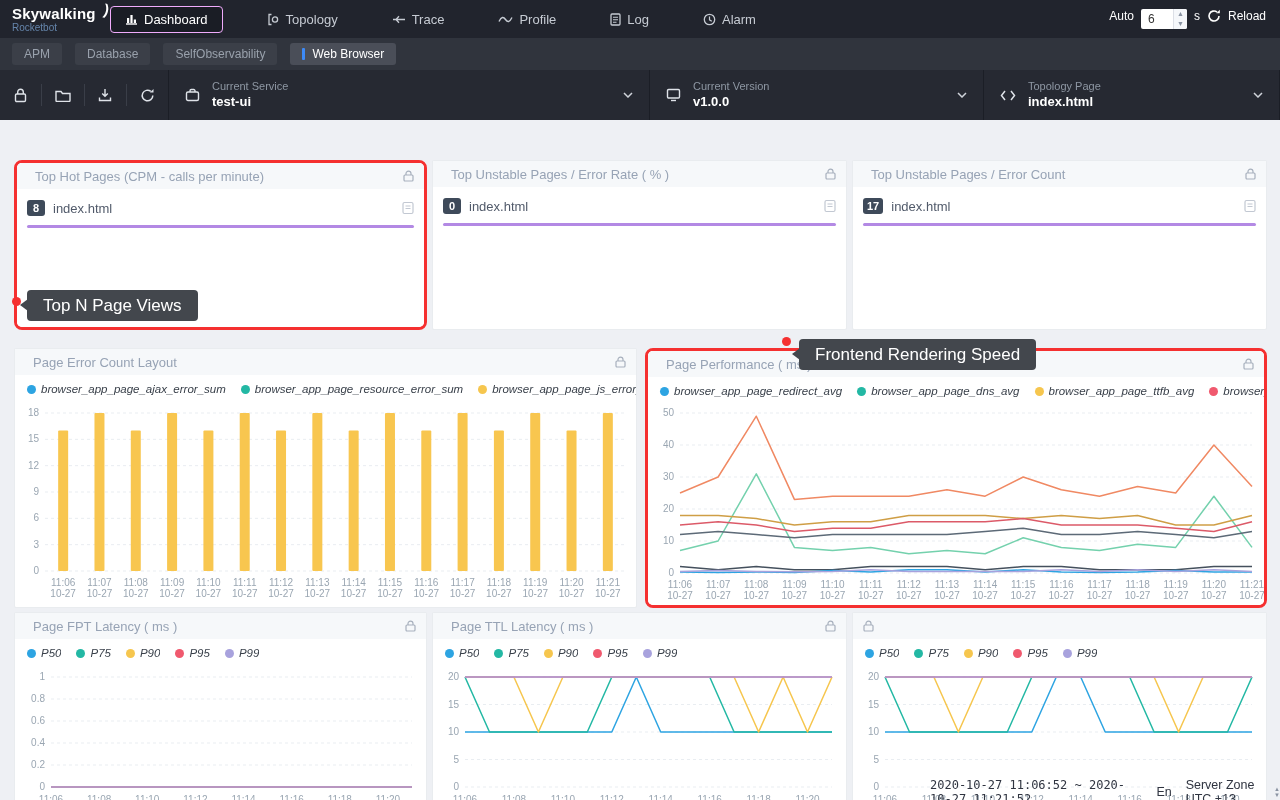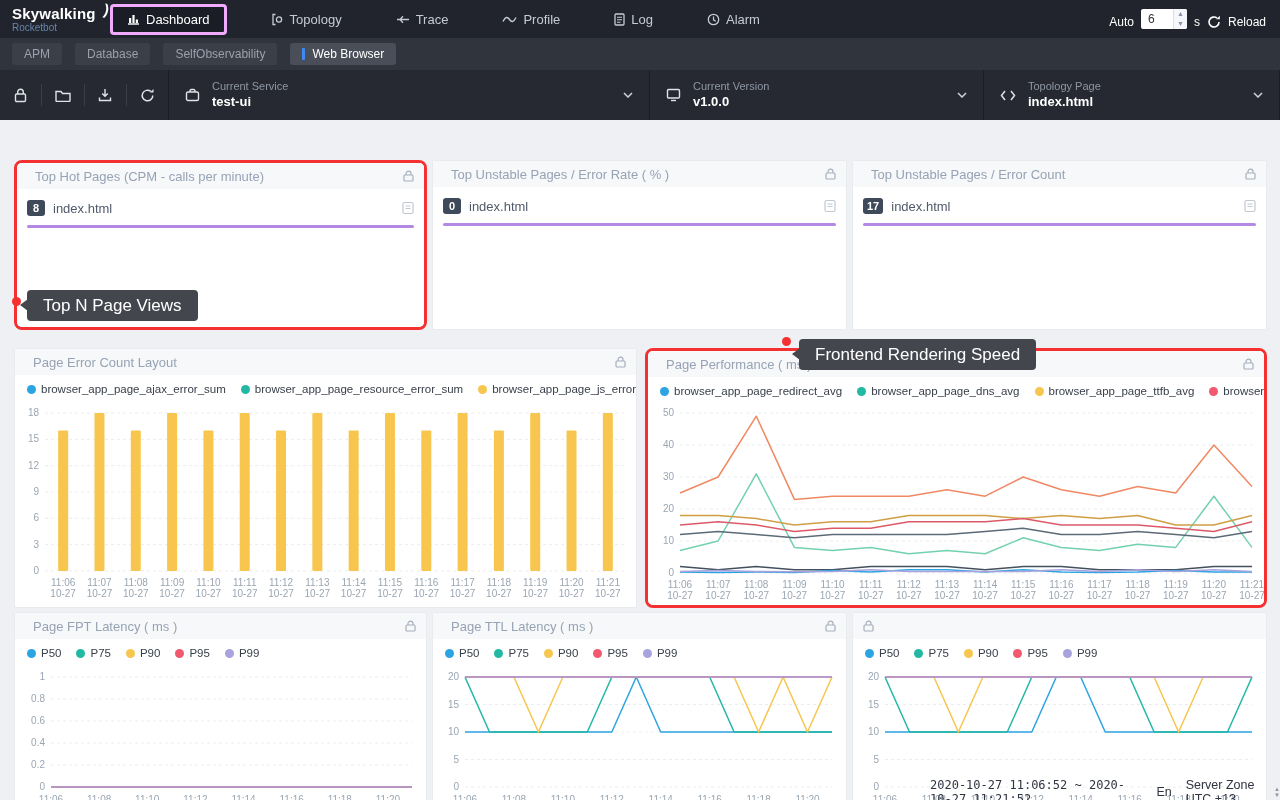--- a/index.html
+++ b/index.html
@@ -7,23 +7,23 @@
   .stage{position:relative;width:1280px;height:800px;overflow:hidden;background:#eef0f4;
          font-family:"Liberation Sans",sans-serif;-webkit-font-smoothing:antialiased;}
   
   .topnav{position:absolute;left:0;top:0;width:1280px;height:38px;background:#21242d;display:flex;align-items:center;}
   .logo{width:100px;padding-left:12px;line-height:1;}
   .logo-title{color:#fff;font-size:15px;font-weight:bold;letter-spacing:.2px;position:relative;}
   .logo-title .swoosh{position:absolute;right:-9px;top:-4px;color:#fff;font-size:15px;font-weight:bold;transform:rotate(12deg);}
   .logo-sub{color:#6585ab;font-size:10px;margin-top:2px;}
   .nav-items{display:flex;align-items:center;gap:34px;margin-left:10px;height:100%;}
   .nav-item{display:flex;align-items:center;gap:6px;color:#c6cbd3;font-size:13px;padding:5px 10px;border-radius:4px;cursor:pointer;}
-  .nav-item.active{background:#1a1d25;border:3px solid #f0abfc;color:#fff;padding:5px 14px;}
+  .nav-item.active{background:#1a1d25;border:1px solid #f0abfc;color:#fff;padding:5px 14px;}
   .nav-item svg{display:block;}
-  .topnav-right{margin-left:auto;display:flex;align-items:flex-end;gap:7px;padding-right:14px;color:#fff;font-size:12px;}
+  .topnav-right{margin-left:auto;display:flex;align-items:flex-start;gap:7px;padding-right:14px;color:#fff;font-size:12px;}
   .auto-input{width:46px;height:20px;background:#fff;border-radius:2px;display:flex;overflow:hidden;}
   .auto-val{flex:1;color:#333;font-size:12px;display:flex;align-items:center;padding-left:7px;}
   .auto-spin{width:14px;border-left:1px solid #dcdfe6;display:flex;flex-direction:column;}
   .auto-spin span{flex:1;font-size:7px;line-height:9px;color:#8a93a2;text-align:center;cursor:pointer;background:#f5f7fa;}
   
   .grouptabs{position:absolute;left:0;top:38px;width:1280px;height:32px;background:#30343d;display:flex;align-items:center;gap:13px;padding-left:12px;}
   .chip{height:22px;display:flex;align-items:center;padding:0 12px;border-radius:3px;background:#3b3f48;color:#99a1ac;font-size:12px;cursor:pointer;}
   .chip.active{background:#4a4e58;color:#fff;}
   .chip .bar{width:3px;height:12px;background:#3d8af7;margin-right:7px;border-radius:1px;}
   
@@ -49,21 +49,21 @@
   .panel{position:absolute;background:#fff;border:1px solid #e9ecef;border-radius:2px;}
   .hl{position:absolute;background:#fff;border:3px solid #f53030;border-radius:8px;overflow:hidden;}
   .panel-h{height:26px;background:#f6f8fa;display:flex;align-items:center;padding:0 10px;font-size:13px;color:#97a3b5;}
   .panel-h .t{flex:1;white-space:nowrap;overflow:hidden;margin-left:8px;}
   .lock{color:#a7b0bd;display:flex;}
   .metric-row{display:flex;align-items:center;padding:11px 10px 0 10px;gap:8px;}
   .badge{min-width:18px;height:16px;padding:0 4px;background:#3e4a5a;border-radius:3px;color:#fff;font-size:11px;font-weight:bold;display:flex;align-items:center;justify-content:center;}
   .mname{font-size:13px;color:#515a6a;flex:1;}
   .clip{color:#c2c8d2;display:flex;cursor:pointer;}
   .metric-bar{height:3px;background:#b389e4;margin:9px 10px 0 10px;border-radius:2px;}
-  .legend{display:flex;align-items:center;padding:0 12px;height:28px;gap:15px;font-size:11.5px;color:#39404a;white-space:nowrap;overflow:hidden;}
+  .legend{display:flex;align-items:center;padding:0 12px;height:28px;gap:15px;font-size:11.5px;color:#39404a;white-space:nowrap;overflow:hidden;font-style:italic;}
   .li{display:flex;align-items:center;gap:5px;cursor:pointer;}
   .li .dot{width:9px;height:9px;border-radius:50%;}
   .li .lbl{max-width:210px;overflow:hidden;}
   svg.chart{display:block;}
   svg.chart text{font-family:"Liberation Sans",sans-serif;font-size:10px;fill:#9aa6b2;}
   
   .callout{position:absolute;background:#43474d;color:#fff;font-size:17px;height:31px;line-height:31px;padding:0 16px;border-radius:4px;white-space:nowrap;z-index:30;}
   .callout:before{content:"";position:absolute;left:-7px;top:9px;border:6px solid transparent;border-left:none;border-right:8px solid #43474d;}
   .cdot{position:absolute;width:9px;height:9px;border-radius:50%;background:#f53030;z-index:31;}
   

